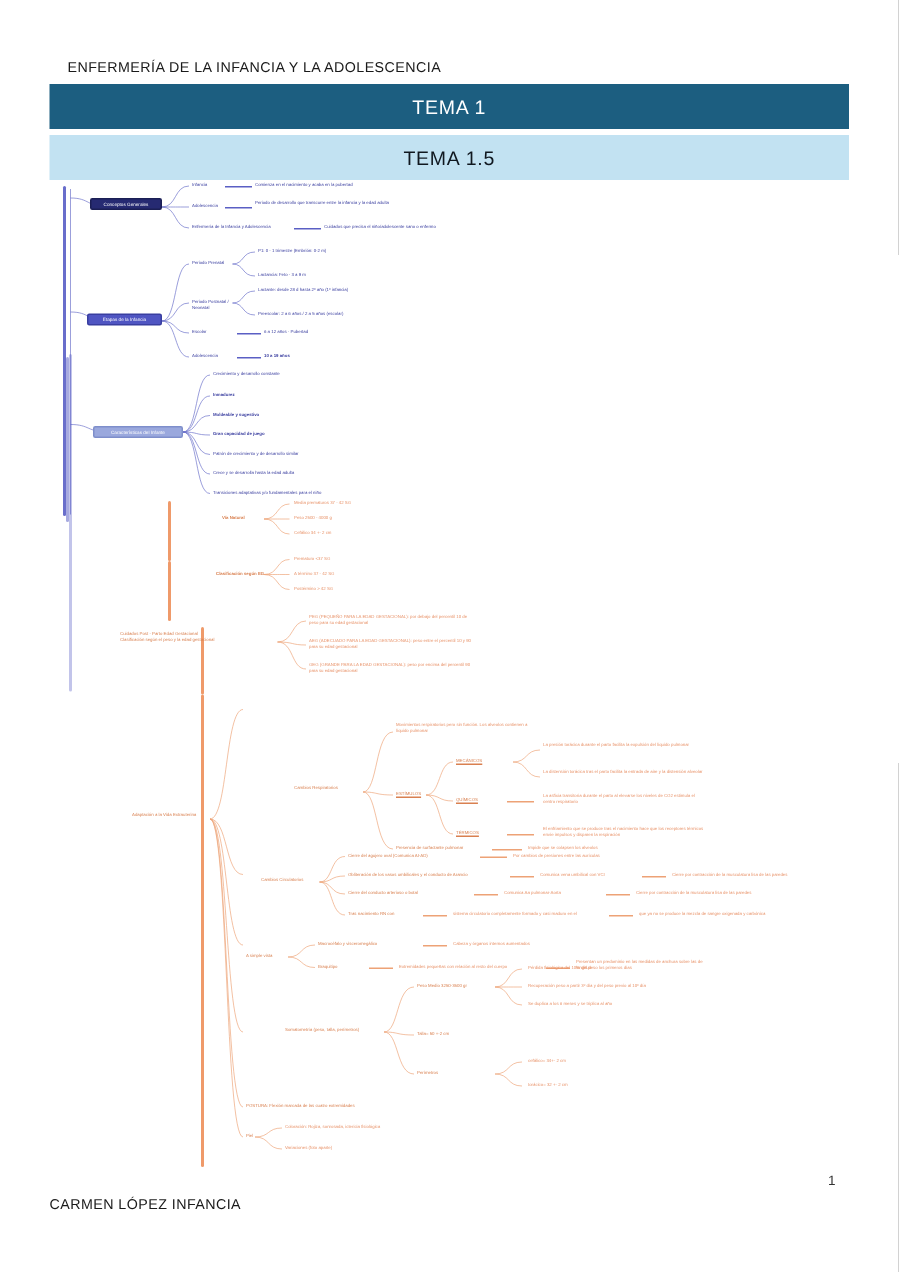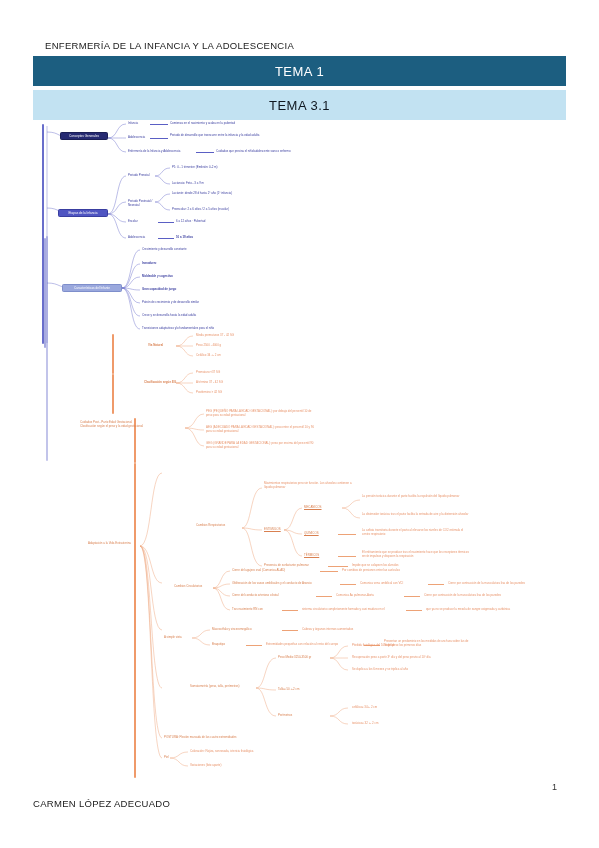--- a/index.html
+++ b/index.html
@@ -29,21 +29,21 @@
   .u{text-decoration:underline;}
 </style>
 </head>
 <body>
 
 <div class="page">
 
   <div class="doc-title">ENFERMERÍA DE LA INFANCIA Y LA ADOLESCENCIA</div>
 
   <div class="bar bar1">TEMA 1</div>
-  <div class="bar bar2">TEMA 3.1</div>
+  <div class="bar bar2">TEMA 1.5</div>
 
   <div class="map">
 
     <svg class="conn">
       <g stroke="#5a5fc4" stroke-width="0.45" fill="none" opacity="0.9">
         <path d="M47 8 L47 225"></path>
         <path d="M47 14 C 60 14, 58 20, 72 20"></path>
         <path d="M47 90 C 60 90, 58 96, 72 96"></path>
         <path d="M47 165 C 60 165, 58 170, 72 170"></path>
         <path d="M108 20 C 118 20, 116 6, 126 6"></path>
@@ -257,16 +257,16 @@
     <div class="lbl o" style="left:352px;top:604px;width:70px;">torácico= 32 +- 2 cm</div>
 
     <div class="lbl o2" style="left:164px;top:618px;width:140px;">POSTURA: Flexión marcada de las cuatro extremidades</div>
 
     <div class="lbl o2" style="left:164px;top:638px;width:16px;">Piel</div>
     <div class="lbl o" style="left:190px;top:632px;width:120px;">Coloración: Rojiza, sonrosada, ictericia fisiológica</div>
     <div class="lbl o" style="left:190px;top:646px;width:120px;">Variaciones (foto aparte)</div>
 
   </div>
 
-  <div class="footer">CARMEN LÓPEZ ADECUADO</div>
+  <div class="footer">CARMEN LÓPEZ INFANCIA</div>
   <div class="pageno">1</div>
 
 </div>
 
 </body></html>

